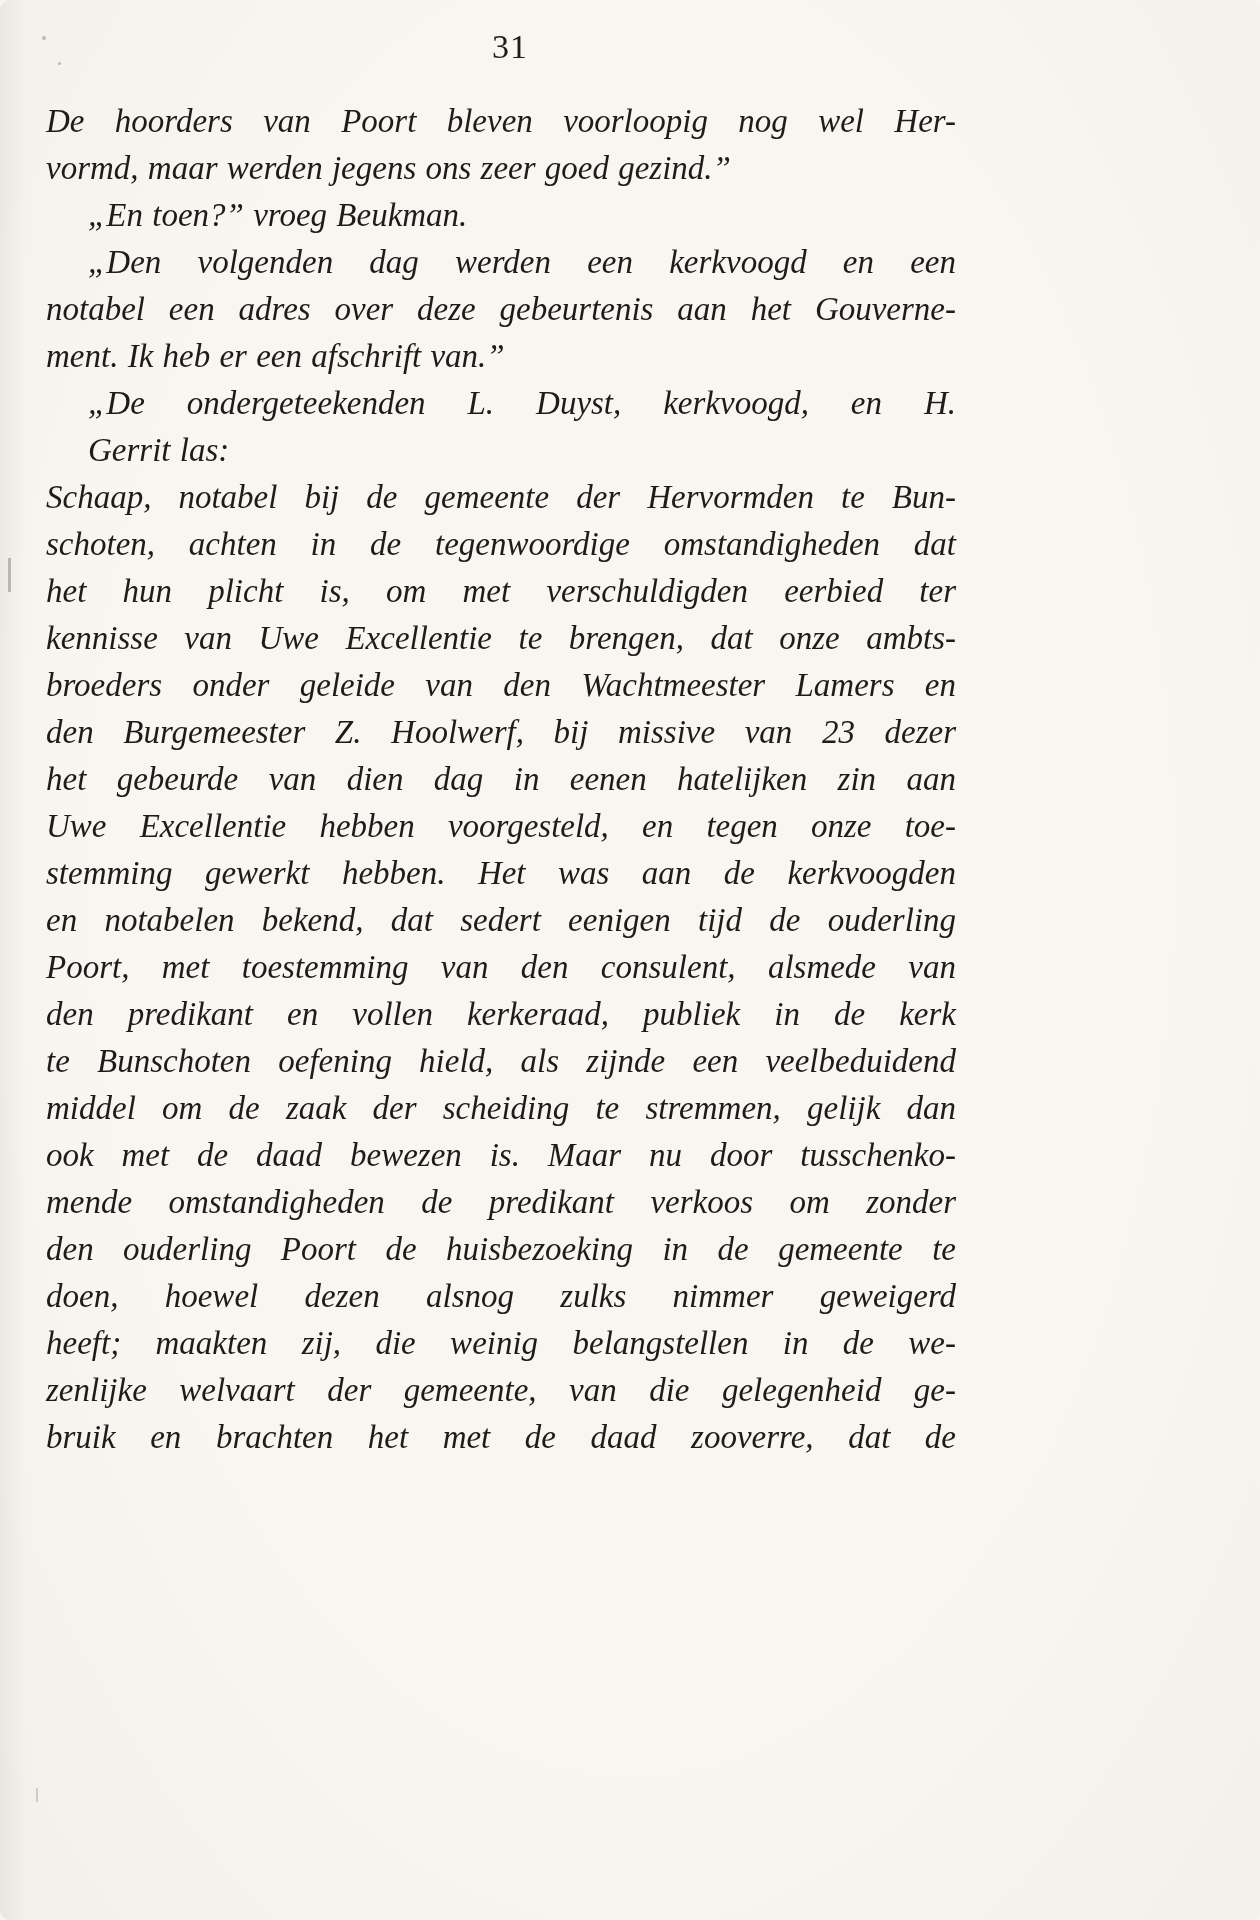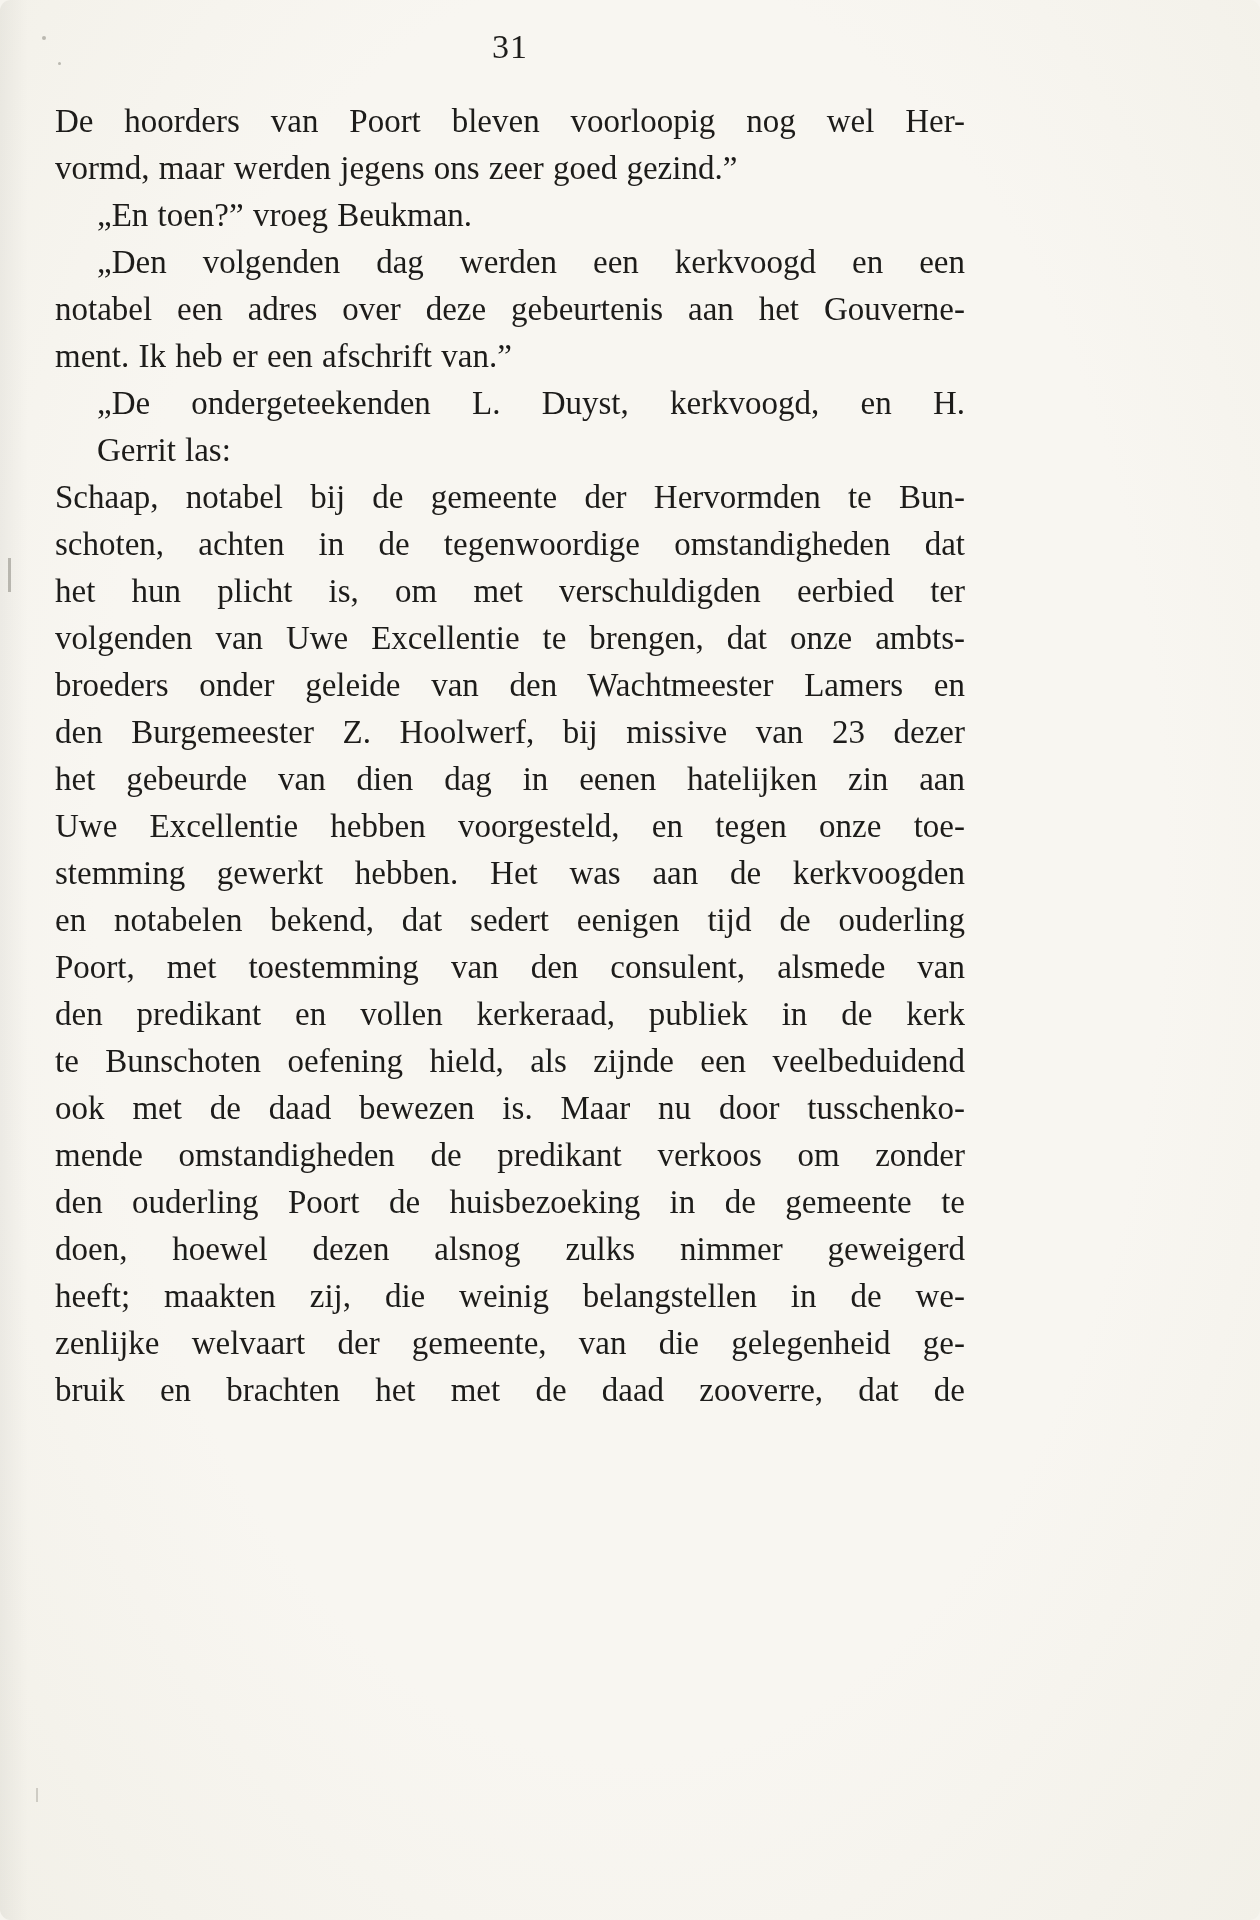--- a/index.html
+++ b/index.html
@@ -30,22 +30,23 @@
     top: 28px;
     left: 55px;
     width: 910px;
     text-align: center;
     font-size: 34px;
     letter-spacing: 1px;
   }
   .text-block {
     position: absolute;
     top: 98px;
-    left: 55px;
+    left: 46px;
     width: 910px;
+    font-style: italic;
   }
   .line {
     font-size: 33px;
     line-height: 47px;
     height: 47px;
     white-space: normal;
     text-align: justify;
     text-align-last: justify;
     word-spacing: 1px;
   }
@@ -75,30 +76,31 @@
       <div class="line noj">vormd, maar werden jegens ons zeer goed gezind.”</div>
       <div class="line indent noj">„En toen?” vroeg Beukman.</div>
       <div class="line indent">„Den volgenden dag werden een kerkvoogd en een</div>
       <div class="line">notabel een adres over deze gebeurtenis aan het Gouverne-</div>
       <div class="line noj">ment. Ik heb er een afschrift van.”</div>
       <div class="line indent">„De ondergeteekenden L. Duyst, kerkvoogd, en H.</div>
       <div class="line indent noj">Gerrit las:</div>
       <div class="line">Schaap, notabel bij de gemeente der Hervormden te Bun-</div>
       <div class="line">schoten, achten in de tegenwoordige omstandigheden dat</div>
       <div class="line">het hun plicht is, om met verschuldigden eerbied ter</div>
-      <div class="line">volgenden van Uwe Excellentie te brengen, dat onze ambts-</div>
+      <div class="line">kennisse van Uwe Excellentie te brengen, dat onze ambts-</div>
       <div class="line">broeders onder geleide van den Wachtmeester Lamers en</div>
       <div class="line">den Burgemeester Z. Hoolwerf, bij missive van 23 dezer</div>
       <div class="line">het gebeurde van dien dag in eenen hatelijken zin aan</div>
       <div class="line">Uwe Excellentie hebben voorgesteld, en tegen onze toe-</div>
       <div class="line">stemming gewerkt hebben. Het was aan de kerkvoogden</div>
       <div class="line">en notabelen bekend, dat sedert eenigen tijd de ouderling</div>
       <div class="line">Poort, met toestemming van den consulent, alsmede van</div>
       <div class="line">den predikant en vollen kerkeraad, publiek in de kerk</div>
       <div class="line">te Bunschoten oefening hield, als zijnde een veelbeduidend</div>
+      <div class="line">middel om de zaak der scheiding te stremmen, gelijk dan</div>
       <div class="line">ook met de daad bewezen is. Maar nu door tusschenko-</div>
       <div class="line">mende omstandigheden de predikant verkoos om zonder</div>
       <div class="line">den ouderling Poort de huisbezoeking in de gemeente te</div>
       <div class="line">doen, hoewel dezen alsnog zulks nimmer geweigerd</div>
       <div class="line">heeft; maakten zij, die weinig belangstellen in de we-</div>
       <div class="line">zenlijke welvaart der gemeente, van die gelegenheid ge-</div>
       <div class="line">bruik en brachten het met de daad zooverre, dat de</div>
     </div>
 
   <div class="artifact dot" style="left:42px; top:36px; width:4px; height:4px;"></div>

